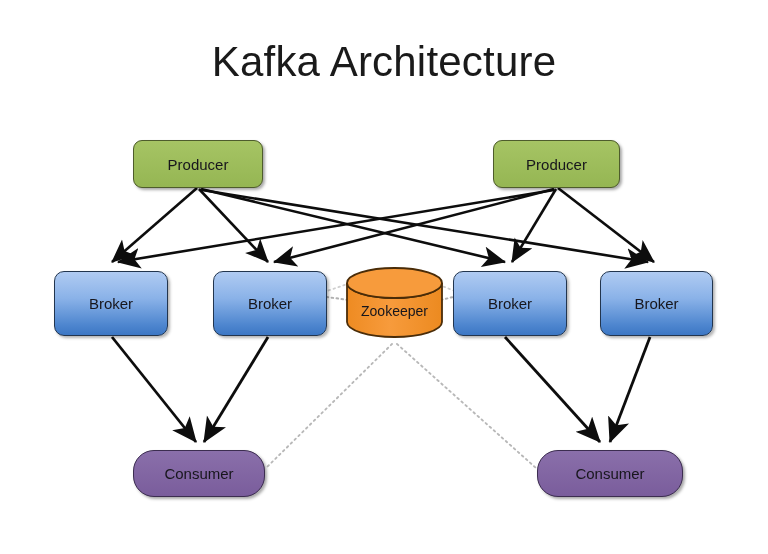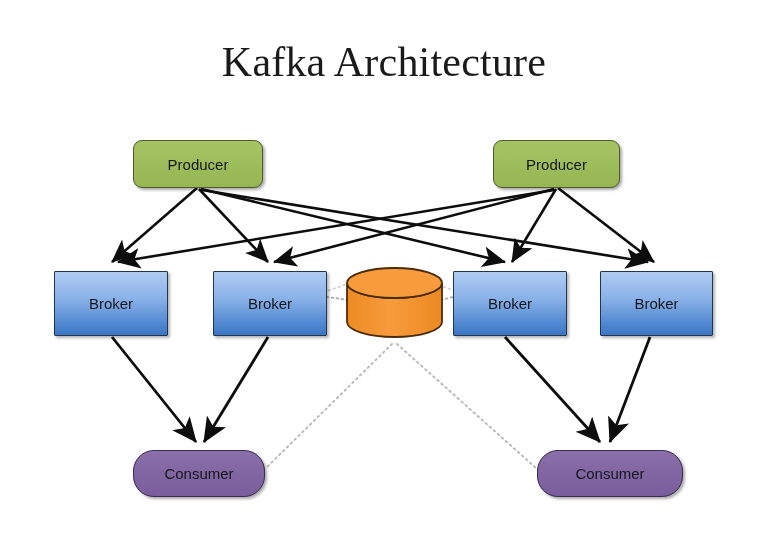--- a/index.html
+++ b/index.html
@@ -28,21 +28,20 @@
     left: 0;
     top: 36px;
     width: 768px;
     text-align: center;
     font-size: 42px;
     font-weight: 400;
     color: #1a1a1a;
     letter-spacing: 0.2px;
     line-height: 52px;
     white-space: nowrap;
-    font-family: Liberation Serif, serif;
   }
   .node {
     position: absolute;
     box-sizing: border-box;
     display: flex;
     align-items: center;
     justify-content: center;
     color: #17161c;
     font-size: 15px;
     line-height: 1;
@@ -52,21 +51,21 @@
   .producer {
     background: #9bbb59;
     background-image: linear-gradient(to bottom, #a6c464 0%, #95b653 100%);
     border: 1.6px solid #4e5c2c;
     border-radius: 9px;
     box-shadow: 2px 2px 3px rgba(0,0,0,0.34);
   }
   .broker {
     background-image: linear-gradient(to bottom, #b0cbf2 0%, #8ab2e8 42%, #4e86cf 84%, #3c77c4 100%);
     border: 1.6px solid #22354e;
-    border-radius: 1px;
+    border-radius: 10px;
     box-shadow: 2px 2px 3px rgba(0,0,0,0.30);
   }
   .consumer {
     background: #8064a2;
     background-image: linear-gradient(to bottom, #8a6faa 0%, #7a5d9c 100%);
     border: 1.6px solid #3c2d50;
     border-radius: 21px;
     box-shadow: 2px 2px 3px rgba(0,0,0,0.34);
   }
   .zk-label {
@@ -177,20 +176,23 @@
   <div class="node broker" style="left:213px; top:271px; width:114px; height:65px;">
     <span>Broker</span>
   </div>
   <div class="node broker" style="left:453px; top:271px; width:114px; height:65px;">
     <span>Broker</span>
   </div>
   <div class="node broker" style="left:600px; top:271px; width:113px; height:65px;">
     <span>Broker</span>
   </div>
 
+  <div class="zk-label" style="left:347px; top:296px; width:95px; height:30px;">
+    <span>Zookeeper</span>
+  </div>
 
   <div class="node consumer" style="left:133px; top:450px; width:132px; height:47px;">
     <span>Consumer</span>
   </div>
   <div class="node consumer" style="left:537px; top:450px; width:146px; height:47px;">
     <span>Consumer</span>
   </div>
 
 </div>
 

